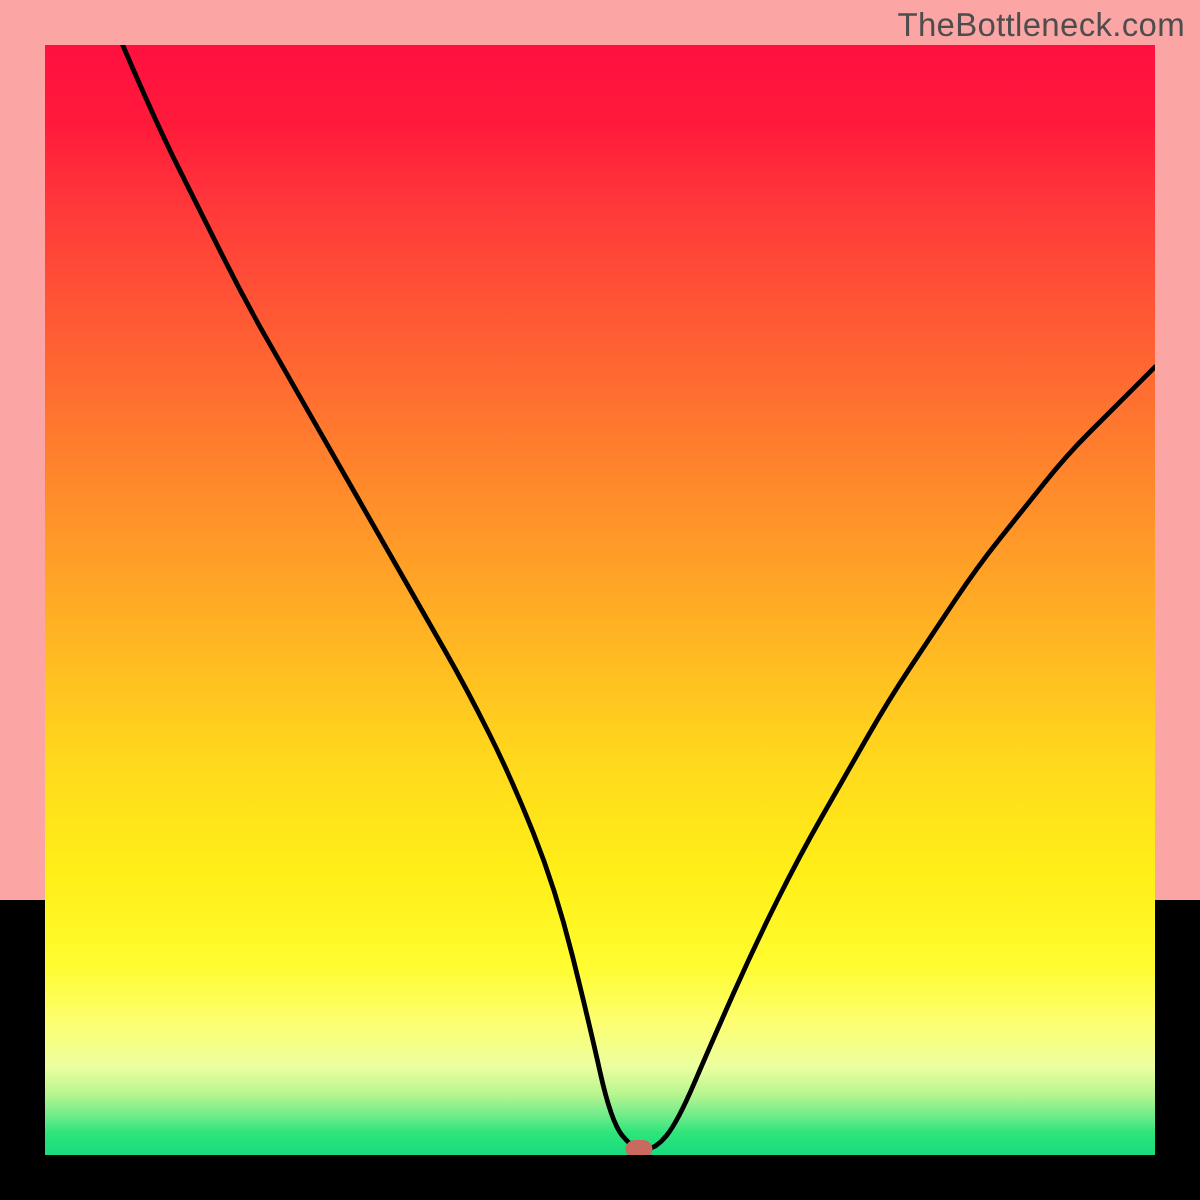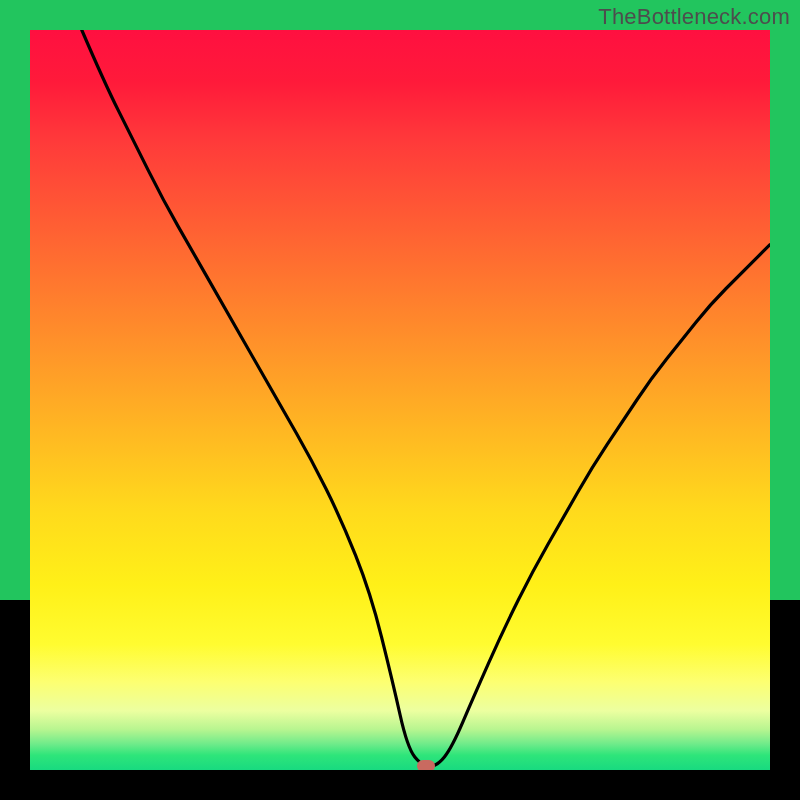--- a/index.html
+++ b/index.html
@@ -8,21 +8,21 @@
     width: 800px;
     height: 800px;
     background: #000;
     font-family: Arial, Helvetica, sans-serif;
     overflow: hidden;
   }
   .frame {
     position: relative;
     width: 800px;
     height: 600px;
-    background: #22c55e;
+    background: #fca5a5;
   }
   .watermark {
     position: absolute;
     top: 4px;
     right: 10px;
     color: #4d4d4d;
     font-size: 22px;
     font-weight: 500;
     letter-spacing: 0.2px;
     z-index: 5;

